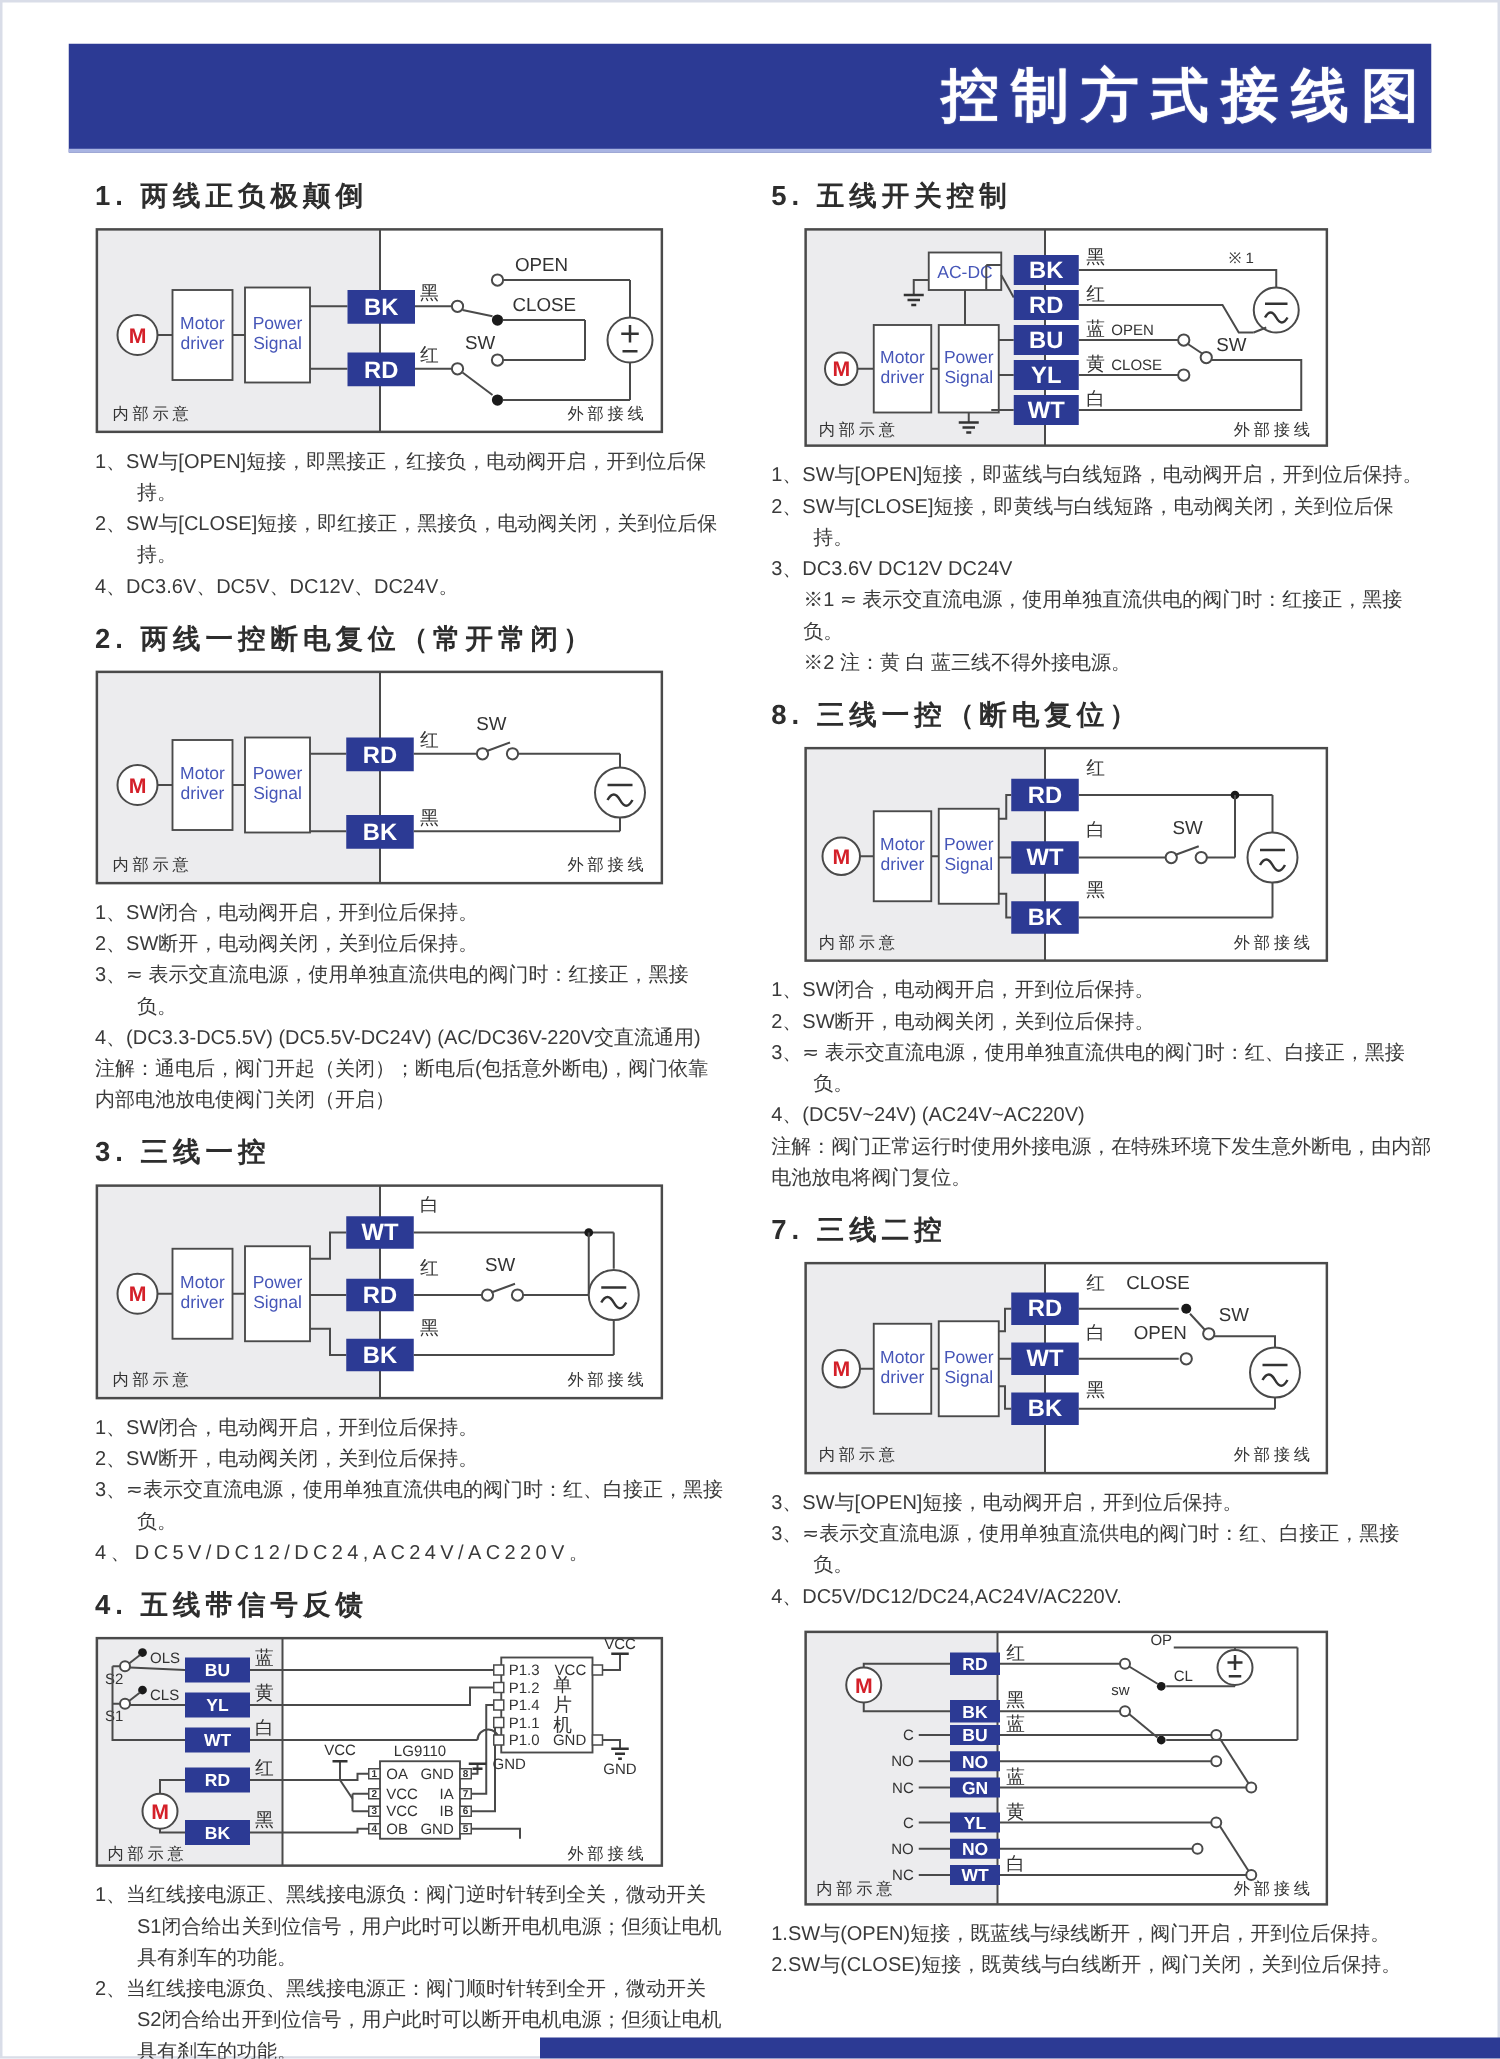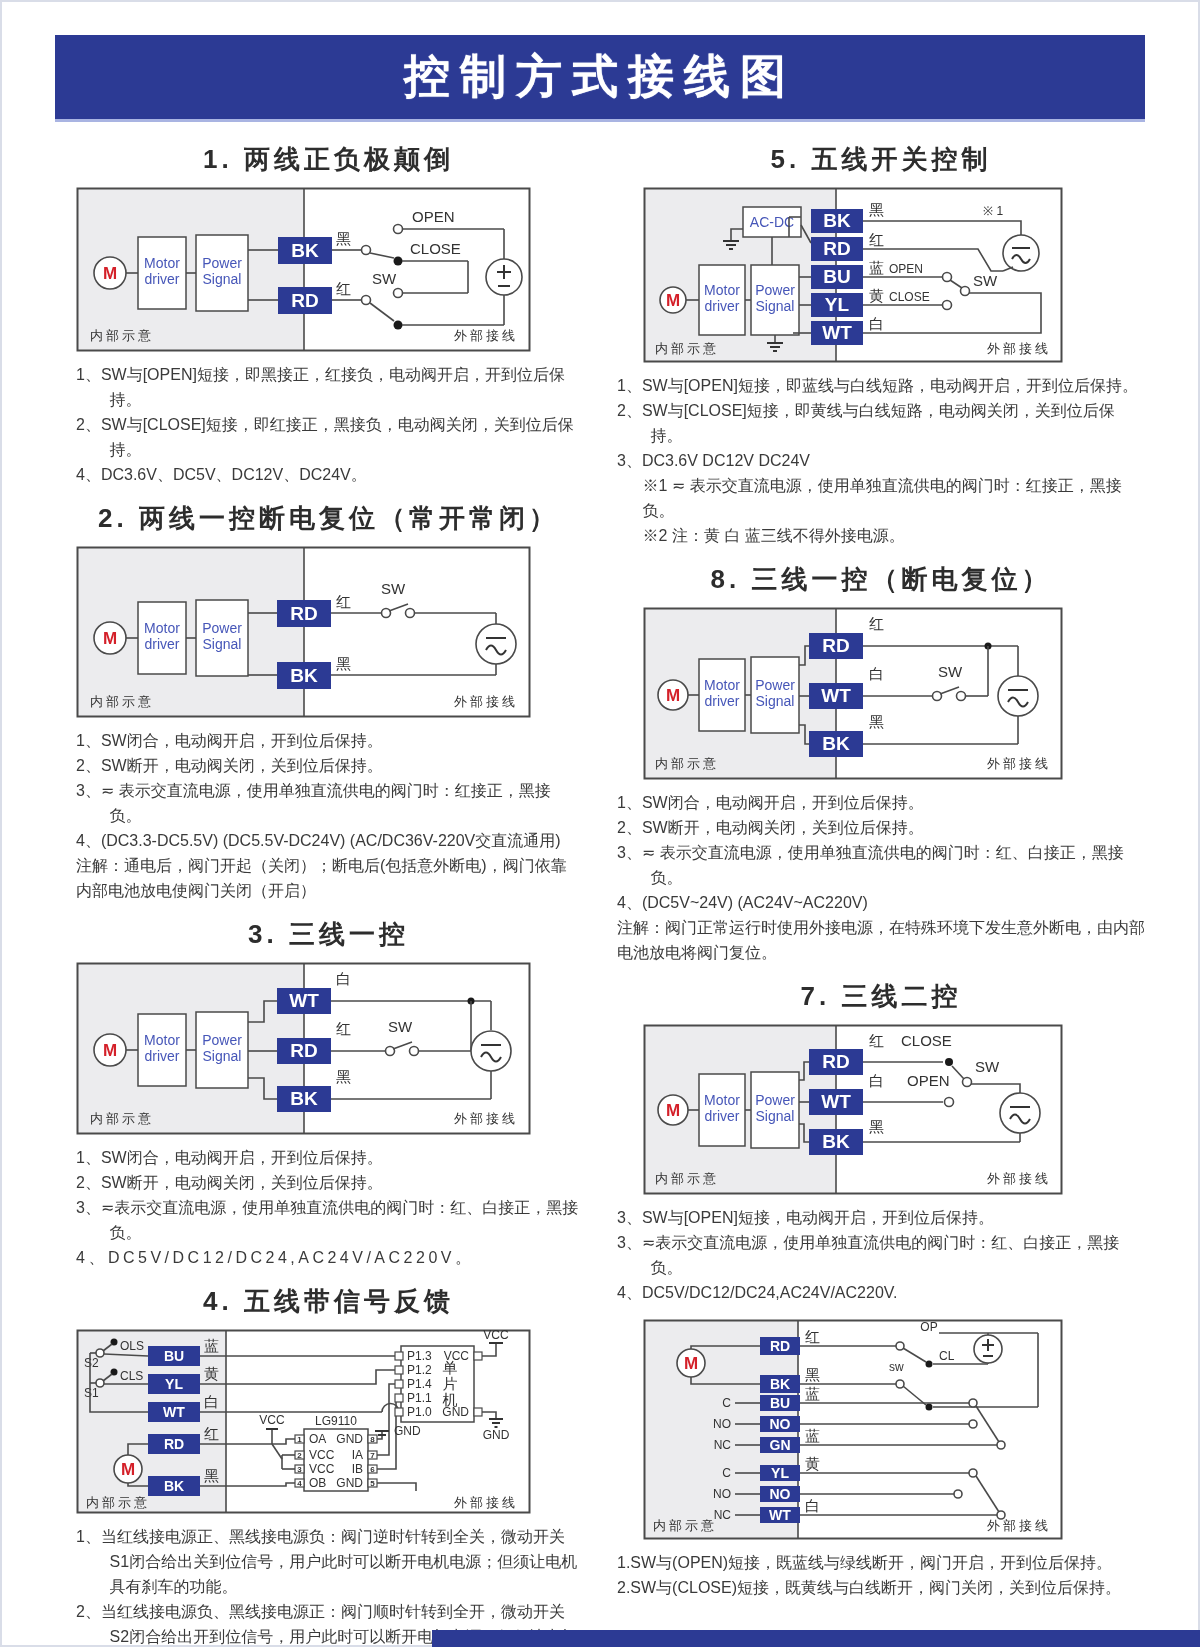--- a/index.html
+++ b/index.html
@@ -1,26 +1,26 @@
 <!DOCTYPE html>
 <html><head>
 <meta charset="utf-8">
 <style>
   html,body{margin:0;padding:0;background:#ffffff;}
   .page{position:relative;width:1200px;height:1647px;background:#fff;overflow:hidden;
         font-family:"Liberation Sans",sans-serif;box-shadow:inset 0 0 0 2px #d9dde8;}
   .banner{position:absolute;left:55px;top:35px;width:1090px;height:84px;background:#2c3a94;
-          border-bottom:3px solid #a9b4e2;display:flex;align-items:center;justify-content:center;}
+          border-bottom:3px solid #a9b4e2;display:flex;align-items:center;justify-content:flex-end;}
   .banner-title{color:#fff;font-size:46px;font-weight:700;letter-spacing:10px;
                 text-shadow:0 0 1px #cfd6f5;}
   .col{position:absolute;top:142px;}
   .col-left{left:76px;width:505px;}
   .col-right{left:617px;width:528px;}
   .sec{margin-bottom:14px;}
-  .sec-title{font-size:26px;font-weight:700;color:#2d2d2d;letter-spacing:4px;margin:0 0 10px 0;text-align:center;}
+  .sec-title{font-size:22px;font-weight:700;color:#2d2d2d;letter-spacing:4px;margin:0 0 10px 0;}
   .notes{margin-top:10px;color:#3a3a3a;font-size:16px;line-height:25px;}
   .note{padding-left:2.1em;text-indent:-2.1em;}
   .note.flat{padding-left:0;text-indent:0;}
   .note.indent1{padding-left:1.6em;text-indent:0;}
   .note.spaced{letter-spacing:3.5px;}
   .footer-bar{position:absolute;left:432px;right:0;bottom:0;height:17px;background:#2c3a94;}
   
   svg{display:block;}
   .dfill{fill:#ffffff;stroke:none;}
   .dgray{fill:#ececee;stroke:none;}

